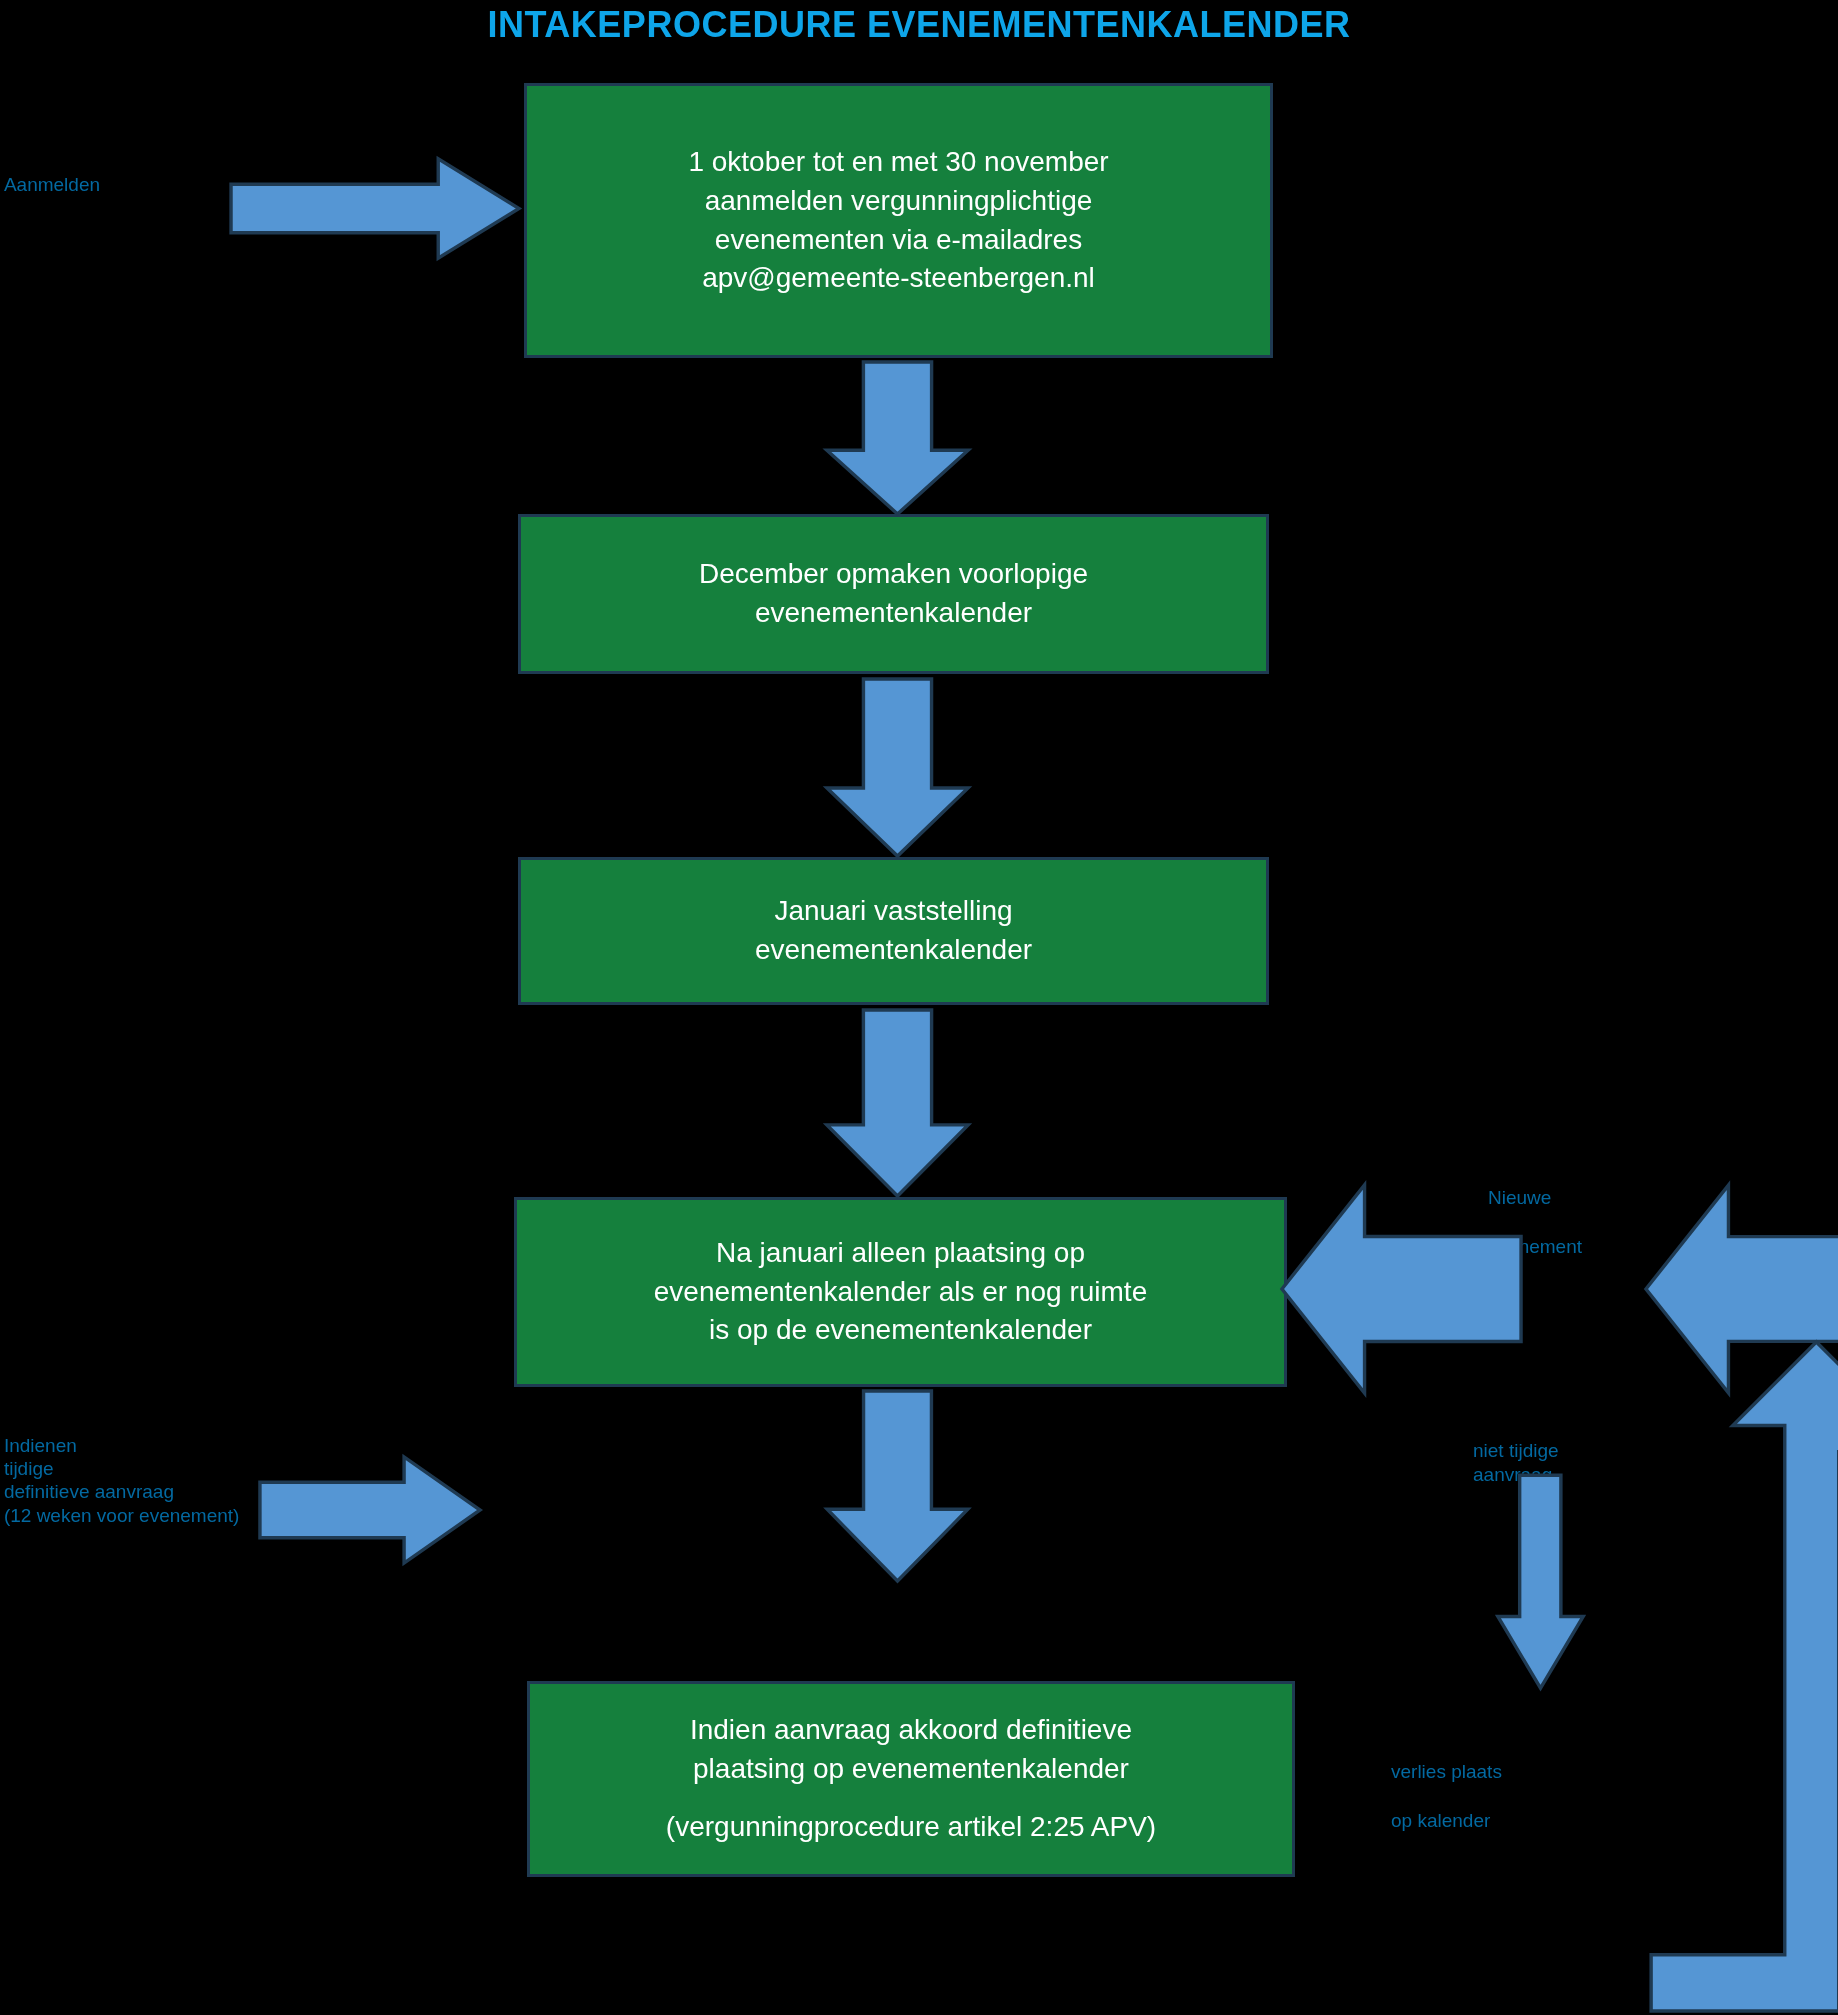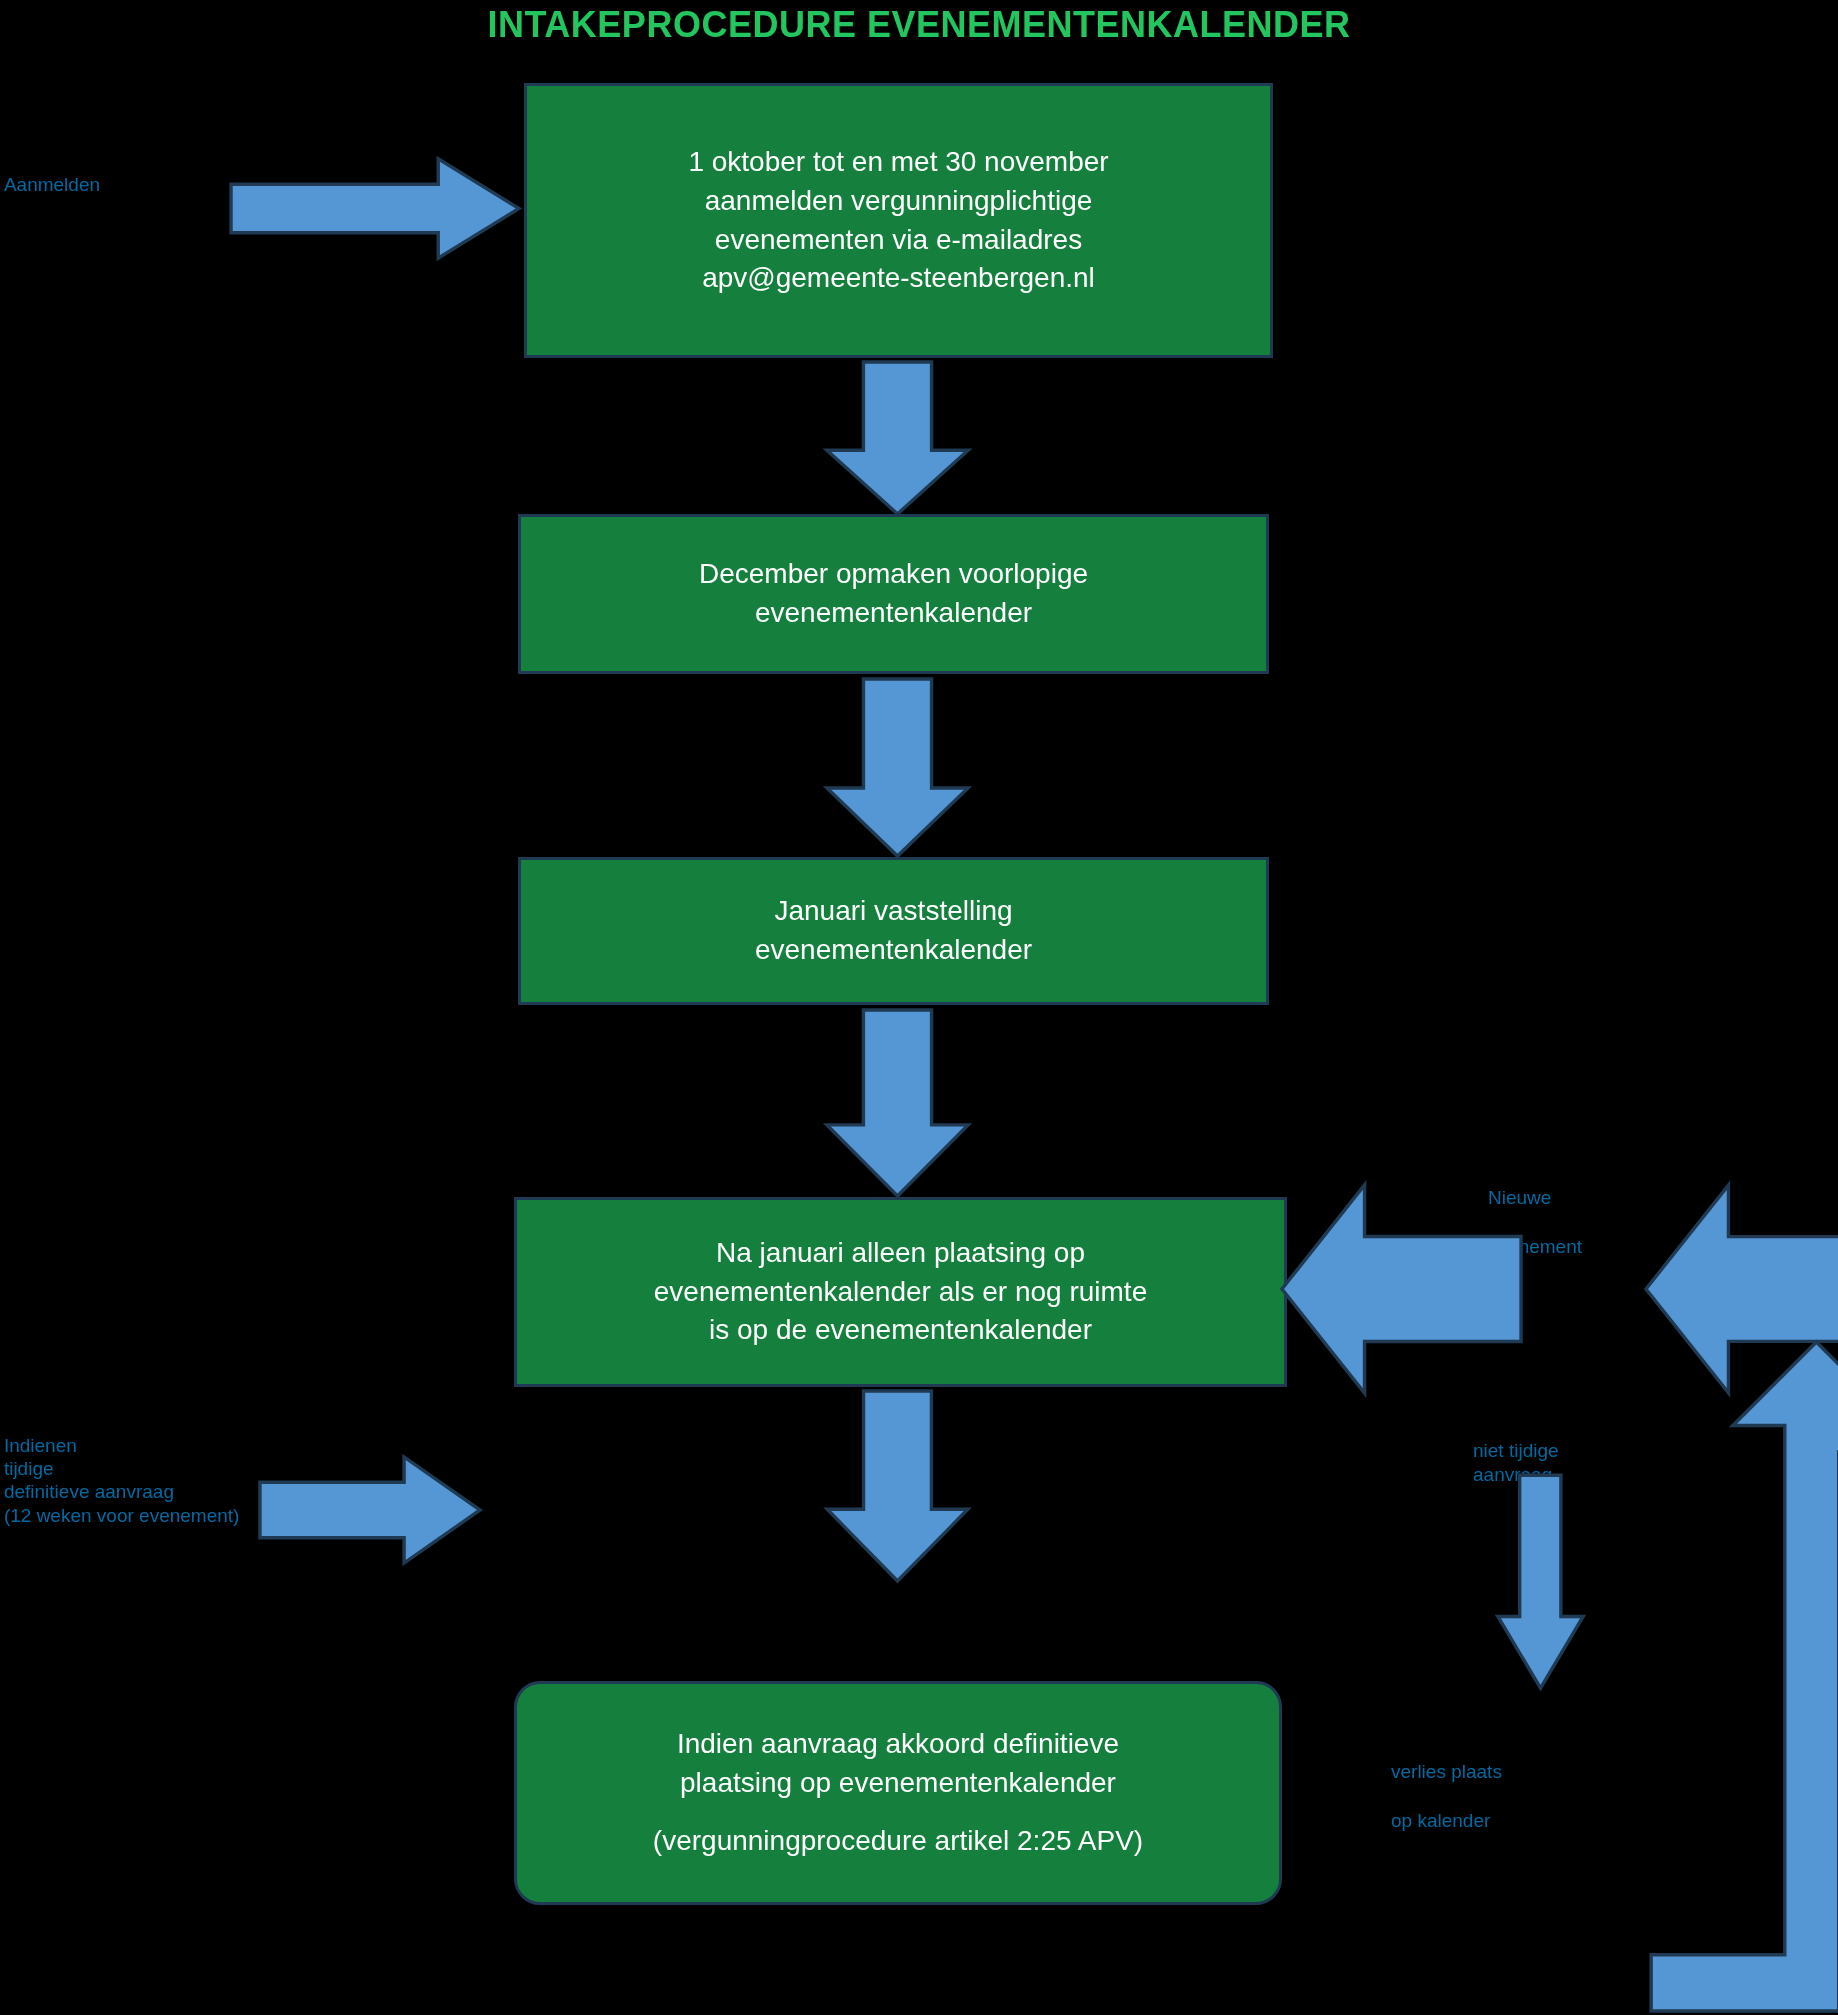--- a/index.html
+++ b/index.html
@@ -9,21 +9,21 @@
     width:1838px;height:2015px;
     position:relative;overflow:hidden;
   }
   #stage{position:absolute;inset:0;background:#000;}
 
   
   .title{
     position:absolute;left:0;top:4.9px;width:1838px;
     text-align:center;
     font-size:36px;font-weight:700;letter-spacing:0.5px;
-    color:#22c55e;
+    color:#0ea5e9;
     white-space:nowrap;
     line-height:1.1;
   }
 
   
   .box{
     position:absolute;
     background:#15803d;
     border:3.4px solid #1F3A52;
     box-sizing:border-box;
@@ -83,21 +83,21 @@
   </div>
 
   <div class="box" style="left:514px;top:1197px;width:773px;height:190px;">
     <span class="lines">
       <span class="ln">Na januari alleen plaatsing op</span>
       <span class="ln">evenementenkalender als er nog ruimte</span>
       <span class="ln">is op de evenementenkalender</span>
     </span>
   </div>
 
-  <div class="box" style="left:514px;top:1681px;width:768px;height:224px;border-radius:26px;">
+  <div class="box" style="left:527px;top:1681px;width:768px;height:196px;">
     <span class="lines">
       <span class="ln">Indien aanvraag akkoord definitieve</span>
       <span class="ln">plaatsing op evenementenkalender</span>
       <span class="sp"></span>
       <span class="ln">(vergunningprocedure artikel 2:25 APV)</span>
     </span>
   </div>
 
   <div class="olabel" style="left:3.9px;top:173px;width:224px;">Aanmelden</div>
 

